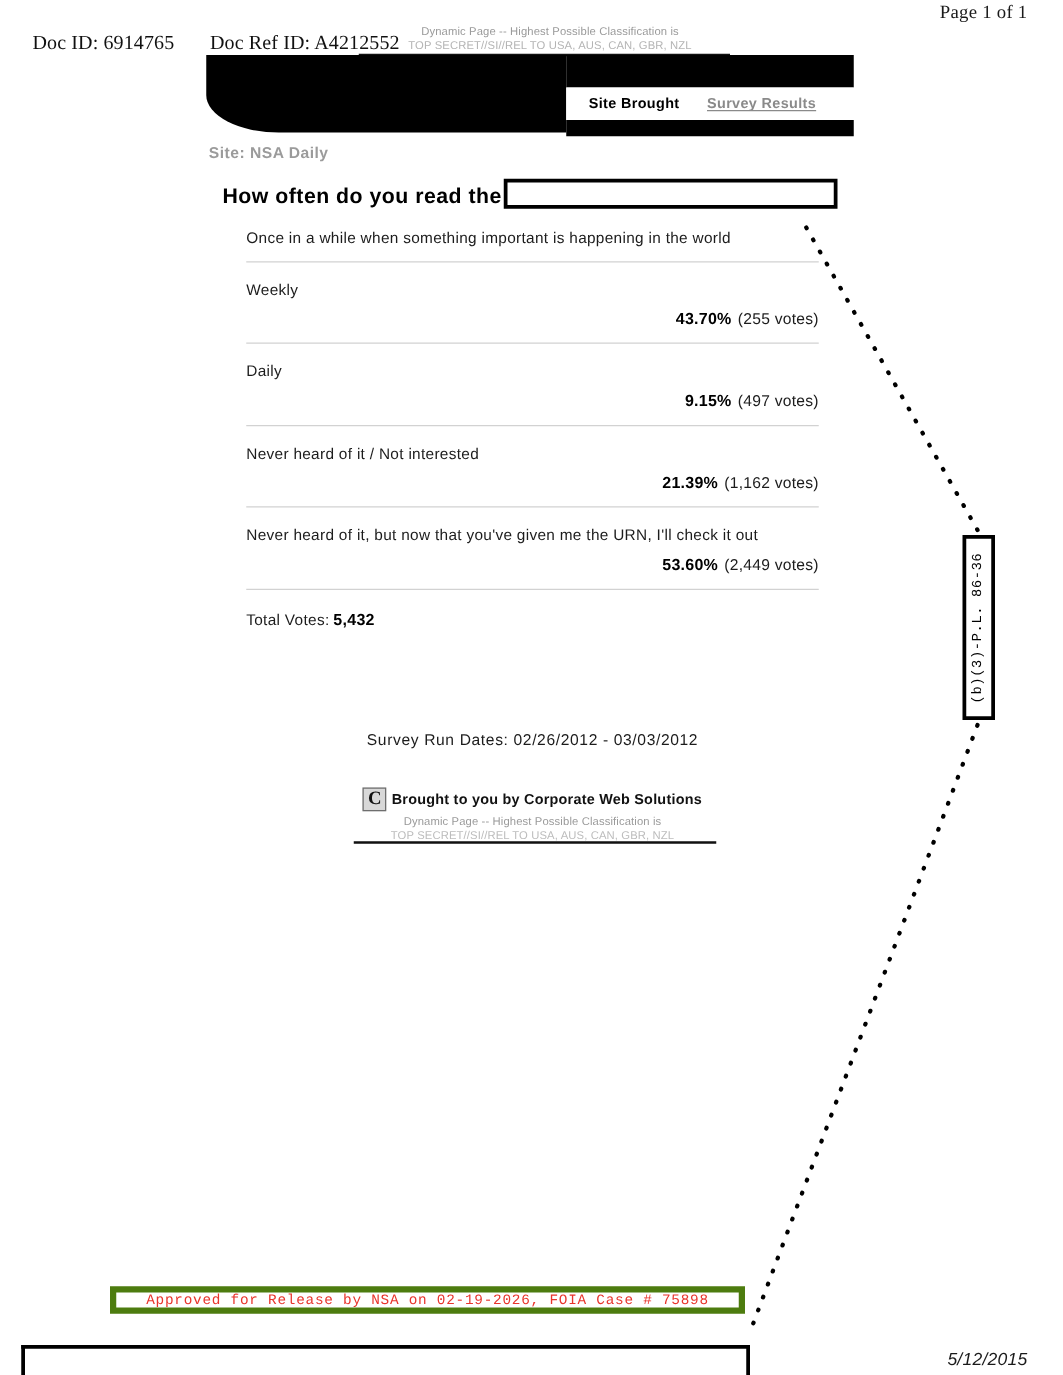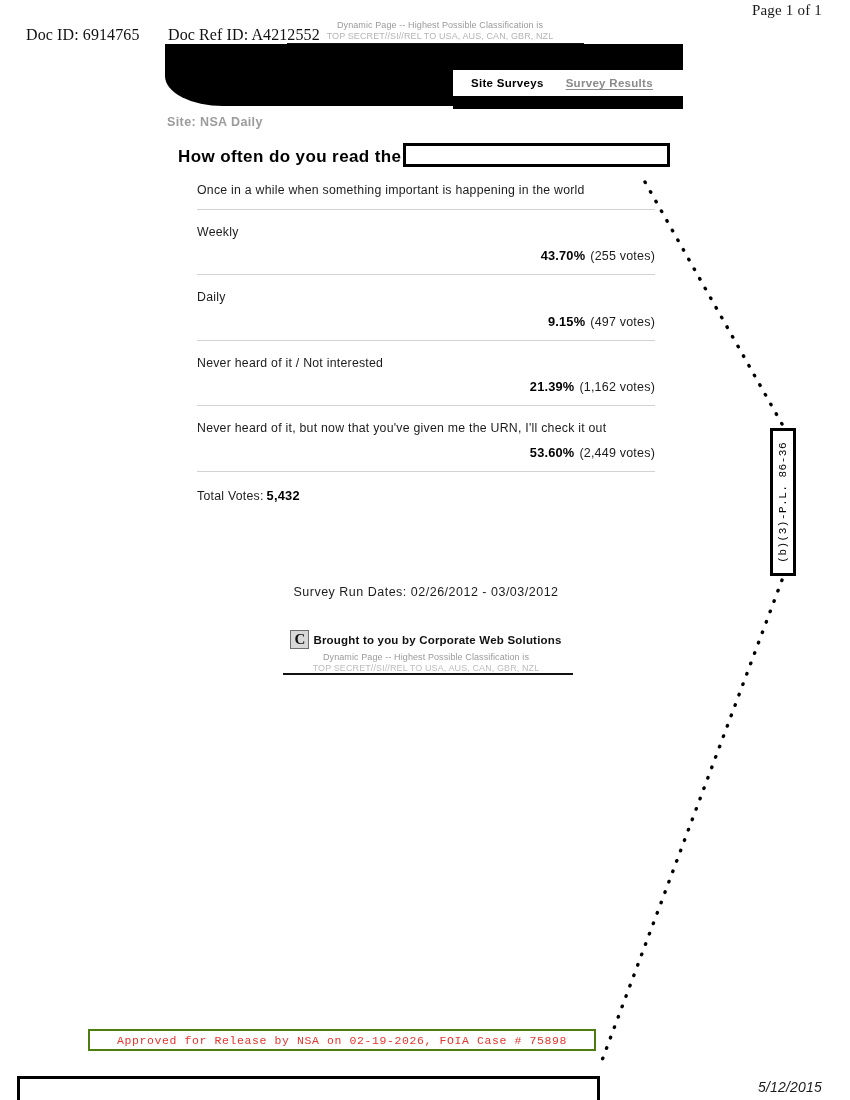--- a/index.html
+++ b/index.html
@@ -331,21 +331,21 @@
     pointer-events: none;
   }
 
   
   .release-stamp {
     position: absolute;
     left: 88px;
     top: 1029px;
     width: 508px;
     height: 22px;
-    border: 2px solid #4d7c0f;
+    border: 5px solid #4d7c0f;
     box-sizing: border-box;
     display: flex;
     align-items: center;
     justify-content: center;
     background: #ffffff;
   }
   .release-stamp span {
     font-family: "Liberation Mono", monospace;
     font-size: 11.5px;
     color: #e8342b;
@@ -388,21 +388,21 @@
   <div class="class-banner-top">
     <div class="cb-l1">Dynamic Page -- Highest Possible Classification is</div>
     <div class="cb-l2">TOP SECRET//SI//REL TO USA, AUS, CAN, GBR, NZL</div>
   </div>
   <div class="strike-line"></div>
 
   <div class="masthead-block"></div>
   <div class="masthead-right-top"></div>
   <div class="masthead-right-bottom"></div>
   <div class="navbar">
-    <div class="nav-item-active">Site Surveys</div>
+    <div class="nav-item-active">Site Brought</div>
     <div class="nav-item-link">Survey Results</div>
   </div>
 
   <div class="site-label">Site: NSA Daily</div>
   <div class="question-row">
     <div class="question-text">How often do you read the</div>
     <div class="redaction-box"></div>
   </div>
 
   <div class="results">

